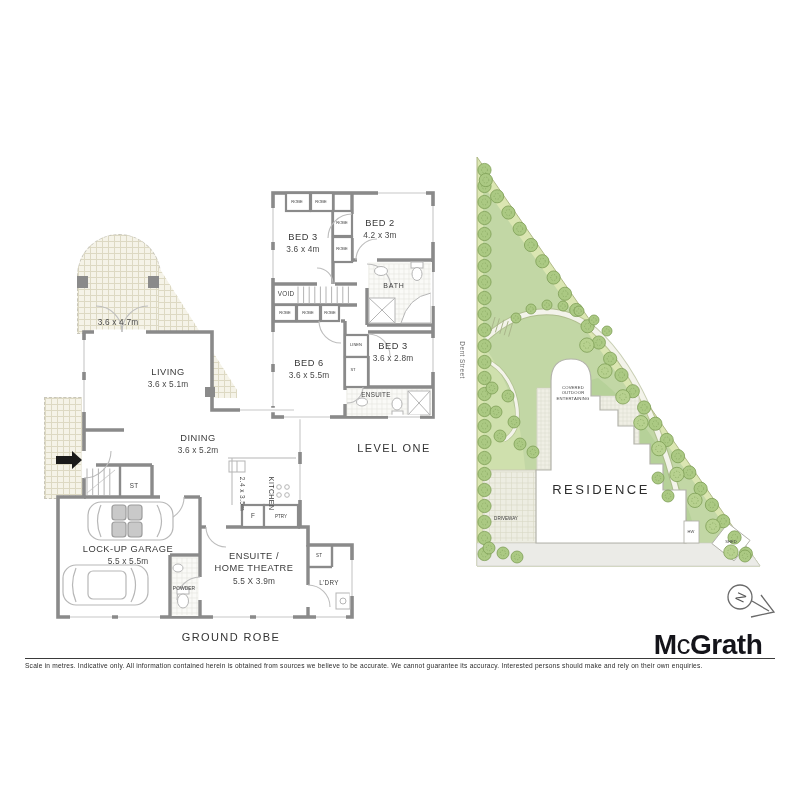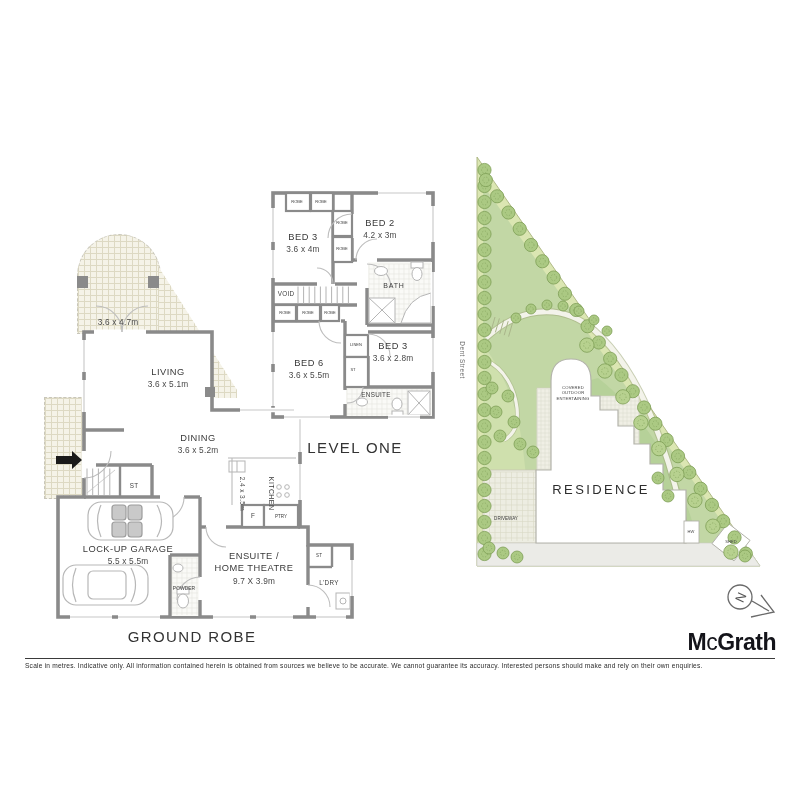--- a/index.html
+++ b/index.html
@@ -15,30 +15,30 @@
   #deco{position:absolute;left:0;top:0;z-index:2;}
   .lbl{position:absolute;transform:translate(-50%,-50%);color:#3d3d3d;text-align:center;
        white-space:pre-line;line-height:1.3;z-index:3;}
   .rn{font-size:9.3px;letter-spacing:.5px;color:#383838;}
   .rs{font-size:8.3px;letter-spacing:.2px;color:#484848;}
   .sm{font-size:6.3px;letter-spacing:.3px;}
   .sm7{font-size:7px;letter-spacing:.8px;}
   .t5{font-size:8px;transform:translate(-50%,-50%) scale(.62);}
   .t45{font-size:7px;transform:translate(-50%,-50%) scale(.65);}
   .t4{font-size:7px;transform:translate(-50%,-50%) scale(.58);}
-  .sect{font-size:15px;letter-spacing:1.4px;color:#333;}
+  .sect{font-size:11px;letter-spacing:1.4px;color:#333;margin-left:39px;}
   .vert{writing-mode:vertical-rl;letter-spacing:.5px;}
   .kitchen div{font-size:7px;letter-spacing:.4px;color:#3a3a3a;}
   .kitchen .ks{font-size:6.5px;color:#4a4a4a;}
   .street{font-size:6.5px;color:#6b6b6b;letter-spacing:.4px;}
   .res{font-size:13px;letter-spacing:2.4px;color:#2d2d2d;}
   .cov3{font-size:7px;transform:translate(-50%,-50%) scale(.6);line-height:1.3;letter-spacing:.3px;color:#444;}
   .nlab{font-size:13px;color:#555;transform:translate(-50%,-50%) rotate(115deg);}
-  .logo{position:absolute;left:640px;top:629px;width:136px;text-align:right;z-index:3;
-        font-size:23px;color:#14141a;letter-spacing:-.5px;}
+  .logo{position:absolute;left:640px;top:629px;width:136px;text-align:center;z-index:3;
+        font-size:28px;color:#14141a;letter-spacing:-.5px;}
   .lg-b{font-weight:700;}
   .lg-c{font-weight:400;}
   .rule{position:absolute;left:25px;top:658px;width:750px;border-top:1.2px solid #3a3a3a;z-index:3;}
   .disc{position:absolute;left:25px;top:662px;width:750px;font-size:6.6px;letter-spacing:.22px;
         color:#2b2b2b;white-space:nowrap;z-index:3;}
 </style>
 </head>
 <body>
 
 <div class="page">
@@ -589,21 +589,21 @@
   <div class="lbl rn" style="left:198px;top:438px">DINING</div>
   <div class="lbl rs" style="left:198px;top:450px">3.6 x 5.2m</div>
   <div class="lbl vert kitchen" style="left:257px;top:494px">
     <div>KITCHEN</div>
     <div class="ks">2.4 x 3.5m</div>
   </div>
   <div class="lbl rn" style="left:128px;top:549px">LOCK-UP GARAGE</div>
   <div class="lbl rs" style="left:128px;top:561px">5.5 x 5.5m</div>
   <div class="lbl rn" style="left:254px;top:562px">ENSUITE /
 HOME THEATRE</div>
-  <div class="lbl rs" style="left:254px;top:581px">9.7 X 3.9m</div>
+  <div class="lbl rs" style="left:254px;top:581px">5.5 X 3.9m</div>
   <div class="lbl t5" style="left:184px;top:589px">POWDER</div>
   <div class="lbl sm" style="left:134px;top:486px">ST</div>
   <div class="lbl t45" style="left:319px;top:555px">ST</div>
   <div class="lbl sm" style="left:253px;top:516px">F</div>
   <div class="lbl t45" style="left:281px;top:516px">PTRY</div>
   <div class="lbl sm" style="left:329px;top:583px">L'DRY</div>
   <div class="lbl sect" style="left:192px;top:637px">GROUND ROBE</div>
 
   <div class="lbl rn" style="left:303px;top:237px">BED 3</div>
   <div class="lbl rs" style="left:303px;top:249px">3.6 x 4m</div>

